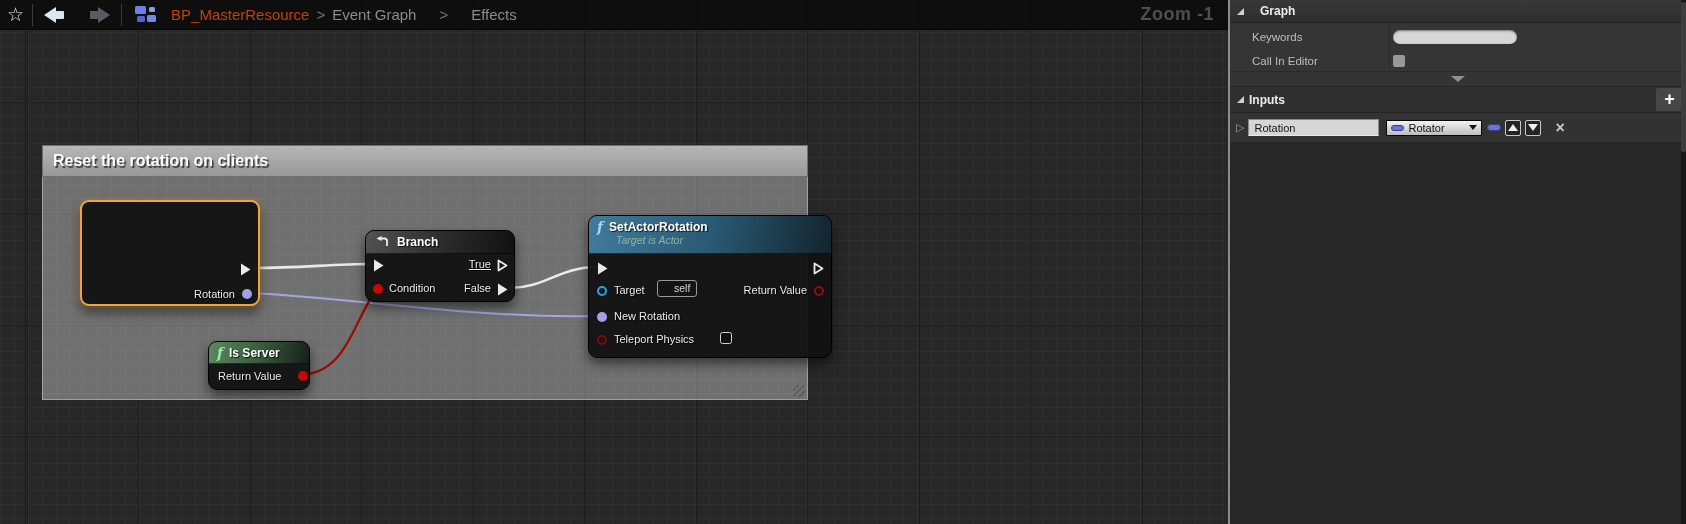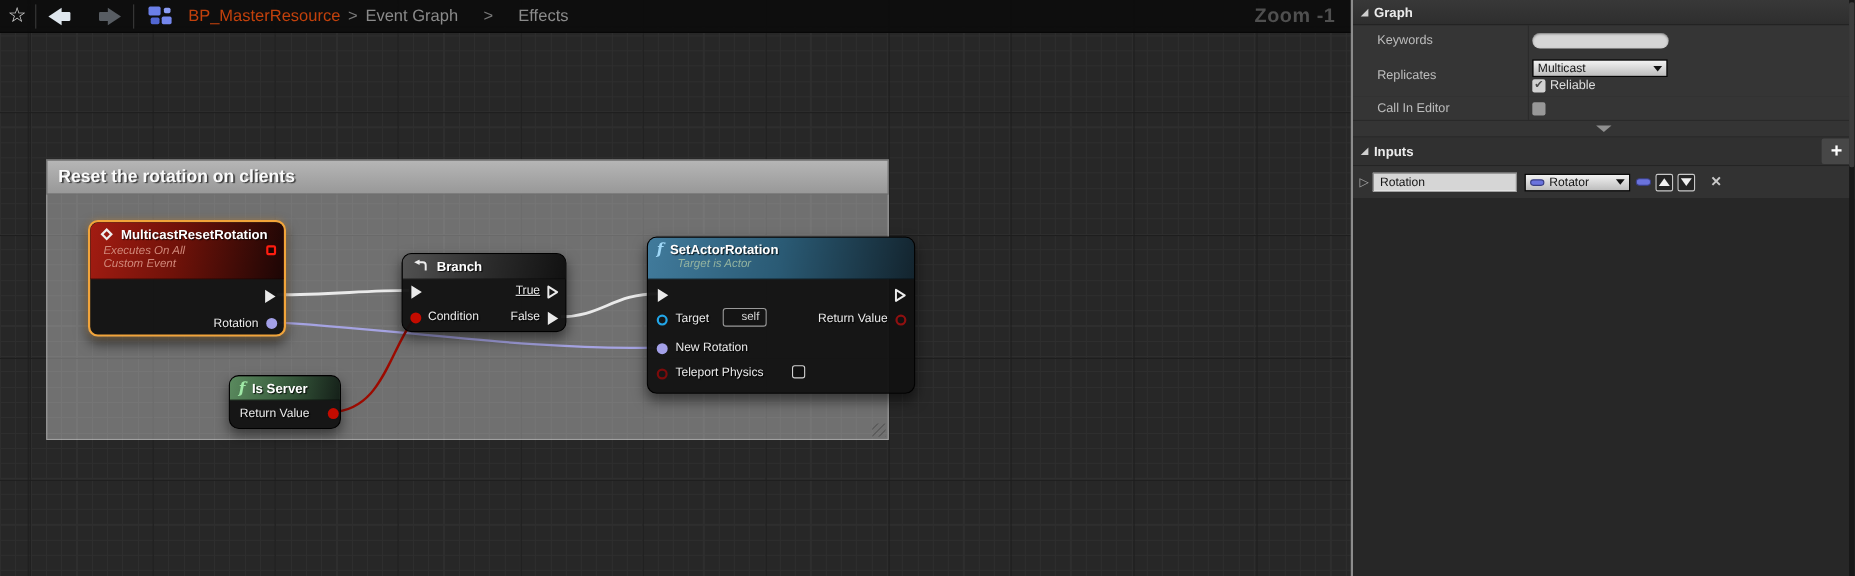--- a/index.html
+++ b/index.html
@@ -86,21 +86,21 @@
   .selfbox { position:absolute; font-size:10.5px; color:#d6d6d6; background:#141414; border:1px solid #999;
     border-radius:3px; padding:1px 6px 2px 16px; }
   .tp-checkbox { position:absolute; width:12px; height:12px; background:#101010; border:1.5px solid #d2d2d2; border-radius:2.5px; }
   .branch-icon { margin:0 2px; }
 
   
   #divider { position:absolute; left:1228px; top:0; width:2px; height:524px; background:#8c8c8c; z-index:11; }
   #panel { position:absolute; left:1230px; top:0; width:456px; height:524px; background:#2a2a2a;
     display:flex; flex-direction:column; font-size:11.5px; color:#bdbdbd; z-index:11; }
   .sec-header { height:23px; background:linear-gradient(#383838,#2e2e2e); border-bottom:1px solid #222;
-    display:flex; align-items:center; padding-left:7px; gap:5px; }
+    display:flex; align-items:center; padding-left:7px; gap:16px; }
   .sec-title { font-weight:bold; font-size:12px; color:#ececec; }
   .tri-expanded { width:0; height:0; border-bottom:7px solid #cfcfcf; border-left:7px solid transparent; }
   .prow { background:#353535; display:flex; align-items:center; position:relative; }
   .prow .plabel { width:159px; padding-left:22px; flex:none; }
   .col-div { position:absolute; left:159px; top:0; bottom:0; width:1px; background:#2b2b2b; }
   .keywords-input { width:124px; height:14px; background:#d6d6d6; border:none; border-radius:7px;
     box-shadow:inset 0 1px 2px rgba(0,0,0,0.45); margin-left:4px; font-size:11px; padding:0 6px; color:#222; }
   .dropdown { height:16px; background:linear-gradient(#f2f2f2,#bdbdbd); border:1px solid #060606;
     display:flex; align-items:center; padding:0 4px; color:#141414; font-size:11px; }
   .dd-arrow { width:0; height:0; border-left:4.5px solid transparent; border-right:4.5px solid transparent;
@@ -143,29 +143,20 @@
     </div>
 
     <svg id="wires" width="1228" height="524">
       <path d="M252,268 C300,268 332,264 372,264" fill="none" stroke-width="2.6" stroke="#eaeaea"></path>
       <path d="M510,288 C546,288 558,267 598,267" fill="none" stroke-width="2.6" stroke="#eaeaea"></path>
       <path d="M247,293 C345,297 480,319 595,316" fill="none" stroke-width="2" stroke="#a5a3e2"></path>
       <path d="M301,375 C347,372 352,324 376,290" fill="none" stroke-width="2.2" stroke="#9c0a00"></path>
     </svg>
 
     <div class="node selected" style="left:80px; top:200px; width:180px; height:106px;">
-      <div class="node-header hdr-event" style="height:52px;">
-        <div class="node-title-row">
-          <span class="diamond-icon"></span>
-          <span class="node-title">MulticastResetRotation</span>
-        </div>
-        <div class="node-sub" style="color:#d0887a; margin-left:4px; margin-top:2px;">Executes On All</div>
-        <div class="node-sub" style="color:#d0887a; margin-left:4px;">Custom Event</div>
-        <span class="event-badge"></span>
-      </div>
       <svg class="pin-exec" style="right:6px; top:60px;" viewBox="0 0 13 15">
         <polygon points="2,1.5 11.5,7.5 2,13.5" fill="#eaeaea"></polygon>
       </svg>
       <span class="pin-label" style="right:23px; top:86px;">Rotation</span>
       <span class="pin-circle" style="right:6px; top:87px; background:#a3a0e8;"></span>
     </div>
 
     <div class="node" style="left:365px; top:230px; width:150px; height:72px;">
       <div class="node-header hdr-branch" style="height:23px;">
         <div class="node-title-row">
@@ -263,34 +254,20 @@
       <span class="tri-expanded"></span>
       <span class="sec-title">Graph</span>
     </div>
 
     <div class="prow" style="height:27px;">
       <span class="plabel">Keywords</span>
       <span class="col-div"></span>
       <input class="keywords-input" type="text" value="" style="">
     </div>
 
-    <div class="prow" style="height:38px;">
-      <span class="plabel">Replicates</span>
-      <span class="col-div"></span>
-      <div style="margin-left:4px;">
-        <div class="dropdown" style="width:123px;">
-          <span>Multicast</span>
-          <span class="dd-arrow"></span>
-        </div>
-        <div style="display:flex; align-items:center; gap:4px; margin-top:2px;">
-          <span class="checkbox cb-checked">✔</span>
-          <span style="color:#dedede;">Reliable</span>
-        </div>
-      </div>
-    </div>
 
     <div class="prow" style="height:21px;">
       <span class="plabel">Call In Editor</span>
       <span class="col-div"></span>
       <span class="checkbox cb-unchecked" style="margin-left:4px;"></span>
     </div>
 
     <div class="strip">
       <span class="strip-chev"></span>
     </div>

